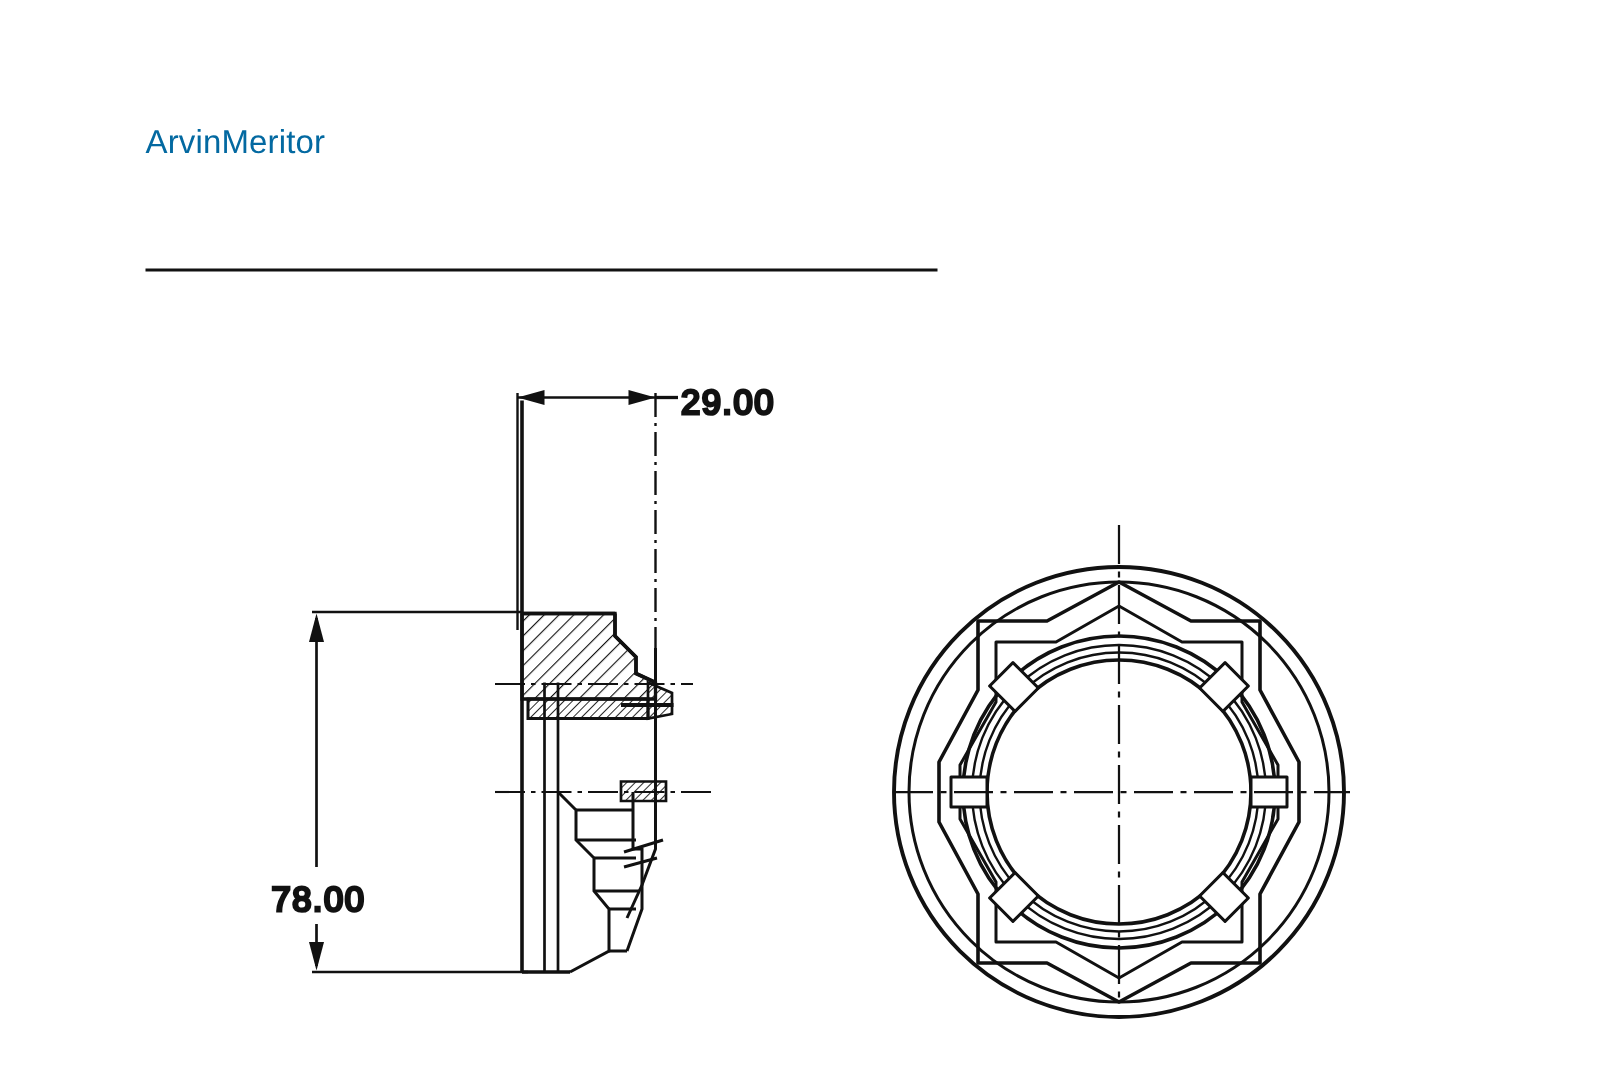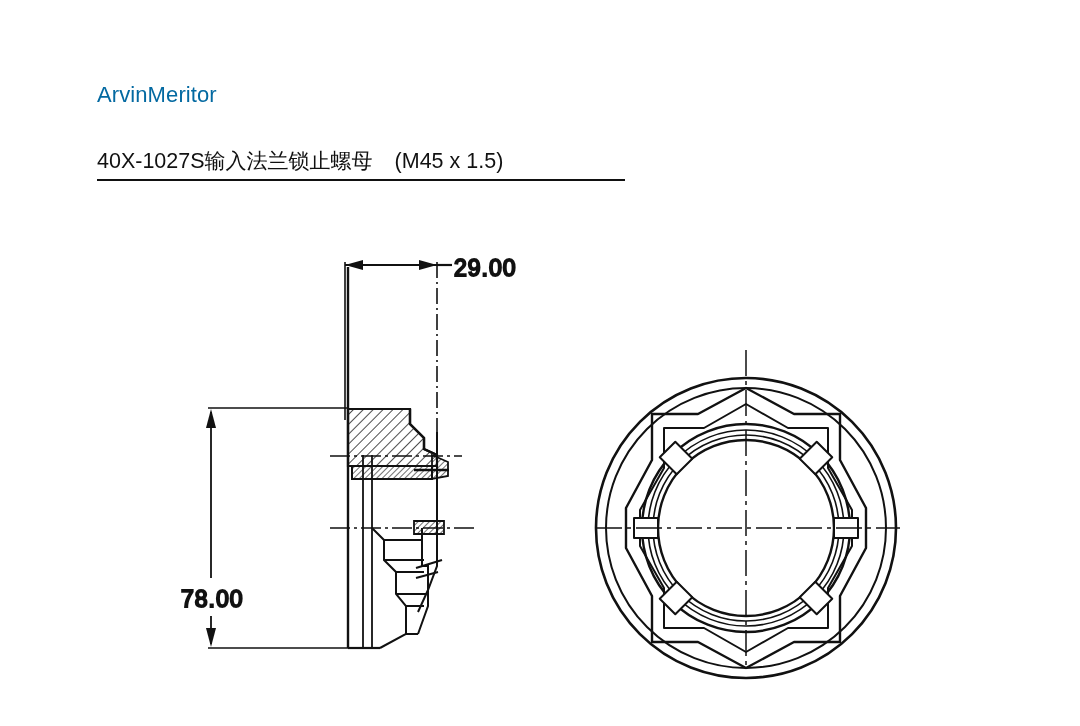--- a/index.html
+++ b/index.html
@@ -77,23 +77,20 @@
     letter-spacing: 1px;
   }
 </style>
 </head>
 <body>
 
 <div id="page">
 
   <div class="brand">ArvinMeritor</div>
 
-  <div class="title-line">
-    <span class="part-code">40X-1027S</span><span class="cjk">输入法兰锁止螺母</span><span class="spec">(M45 x 1.5)</span>
-  </div>
   <div class="title-underline"></div>
 
   <div id="drawing">
     <svg width="1080" height="726" viewBox="0 0 1080 726" xmlns="http://www.w3.org/2000/svg">
 
       <defs>
 
         <pattern id="hatch45" width="7" height="7" patternUnits="userSpaceOnUse" patternTransform="rotate(45)">
           <line x1="0" y1="0" x2="0" y2="7" stroke="#111111" stroke-width="1.5"></line>
         </pattern>

